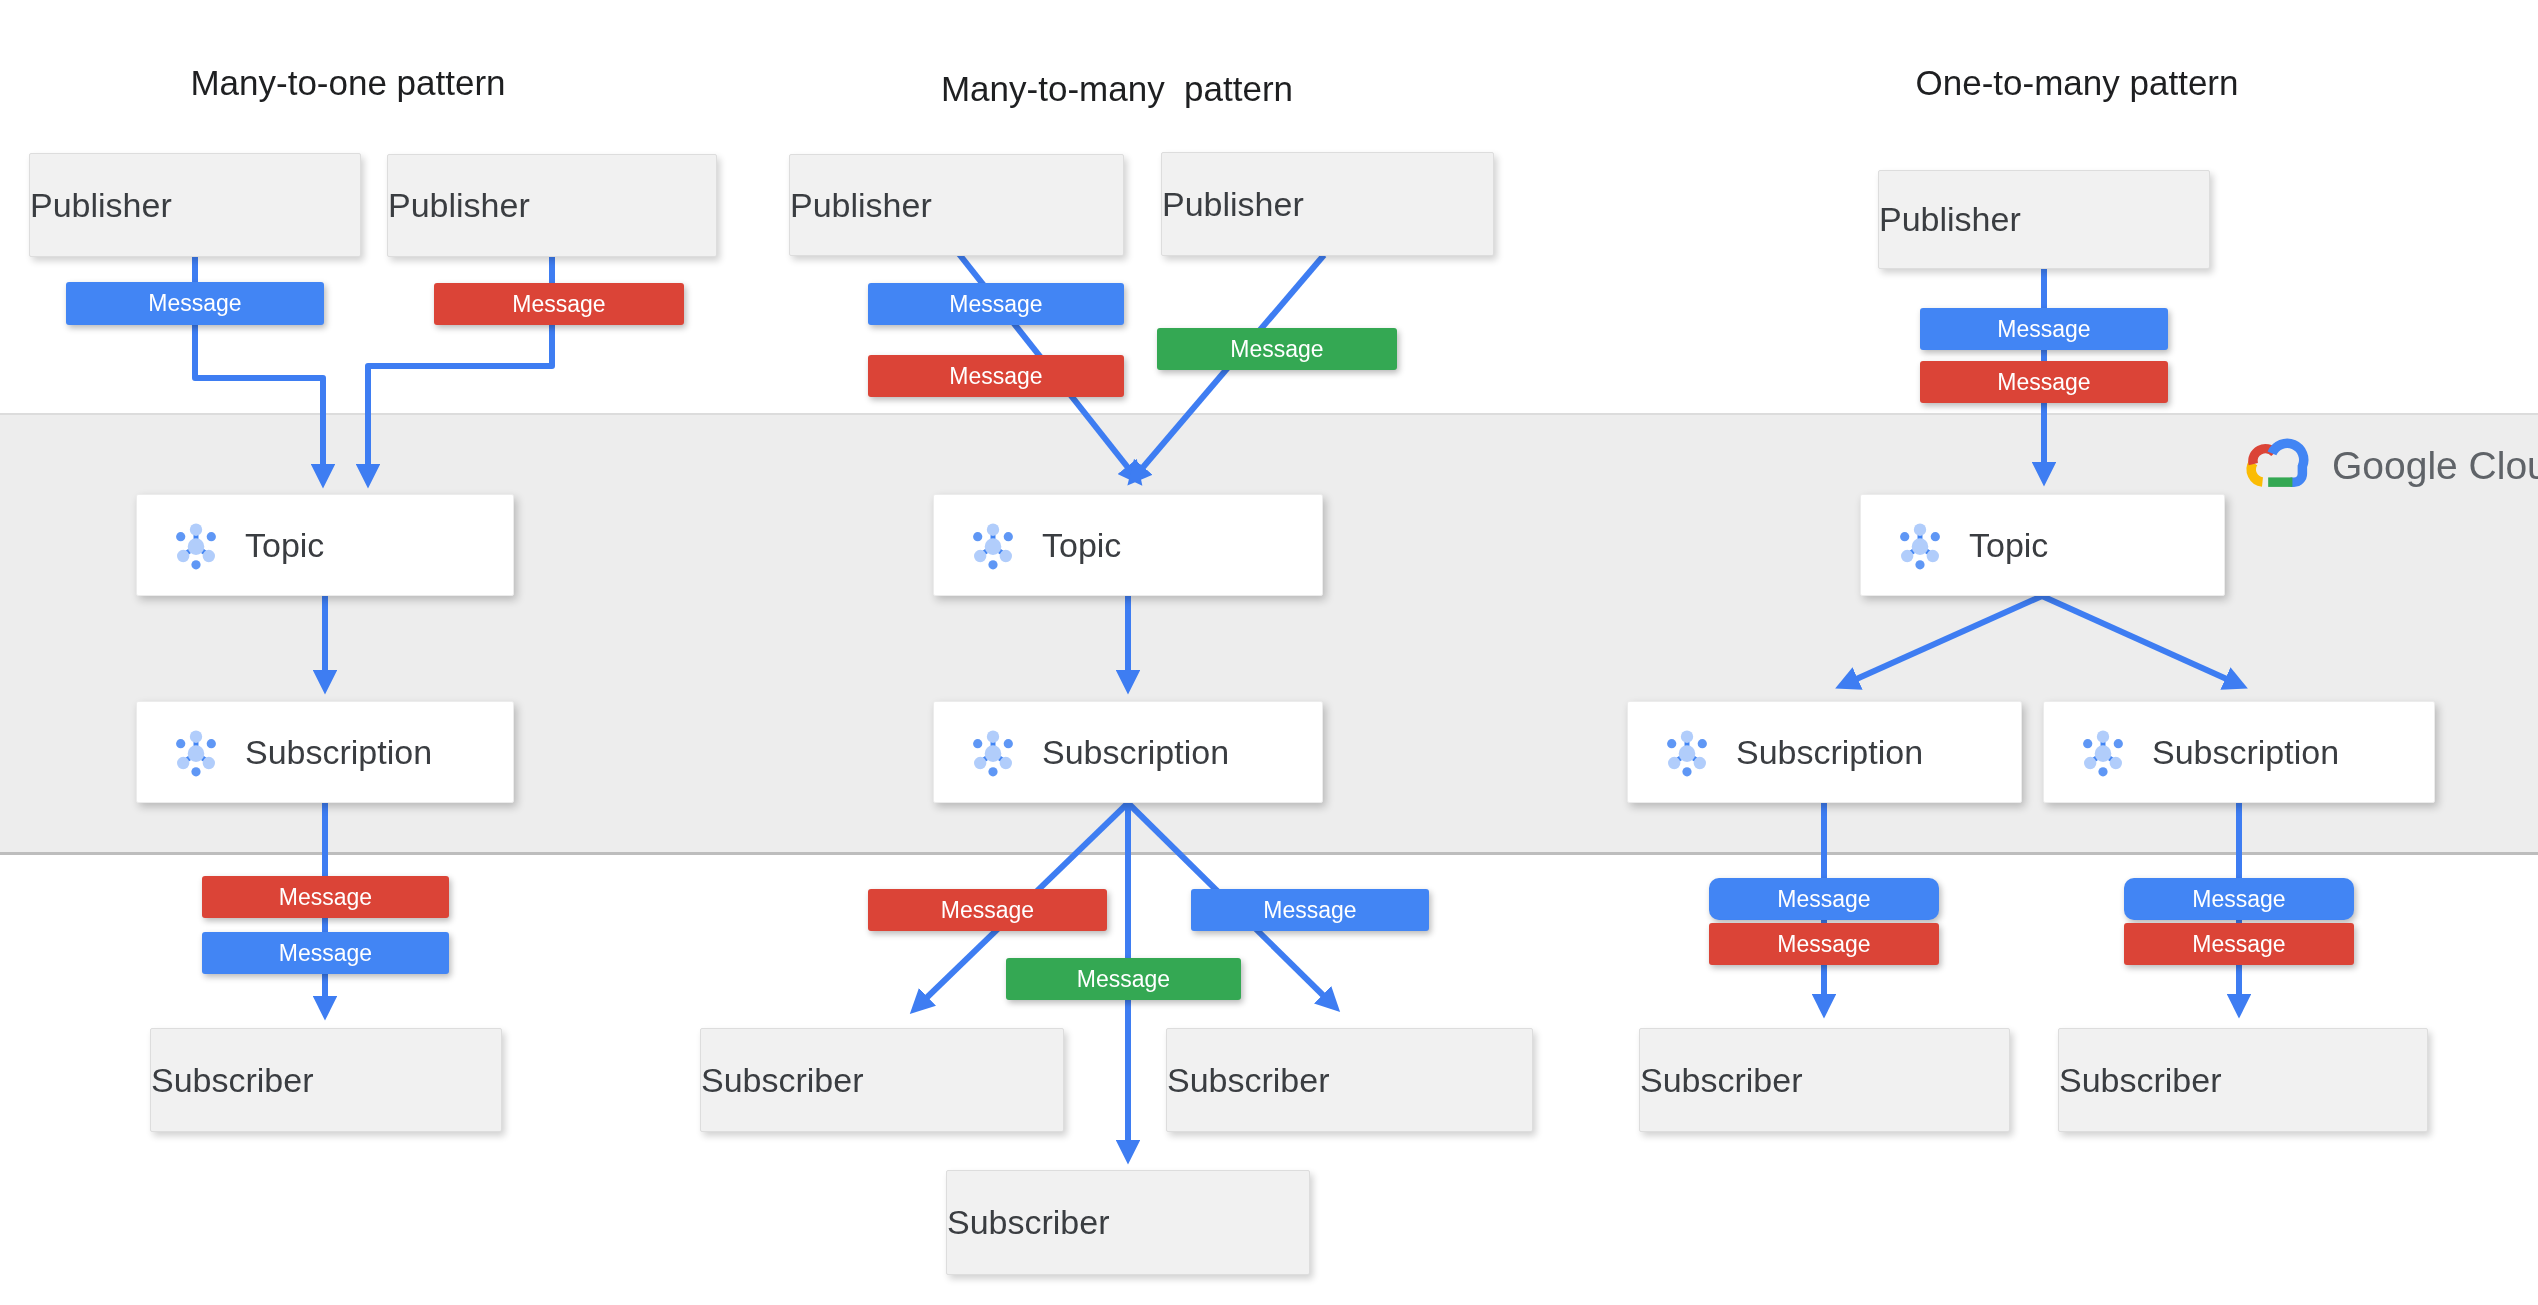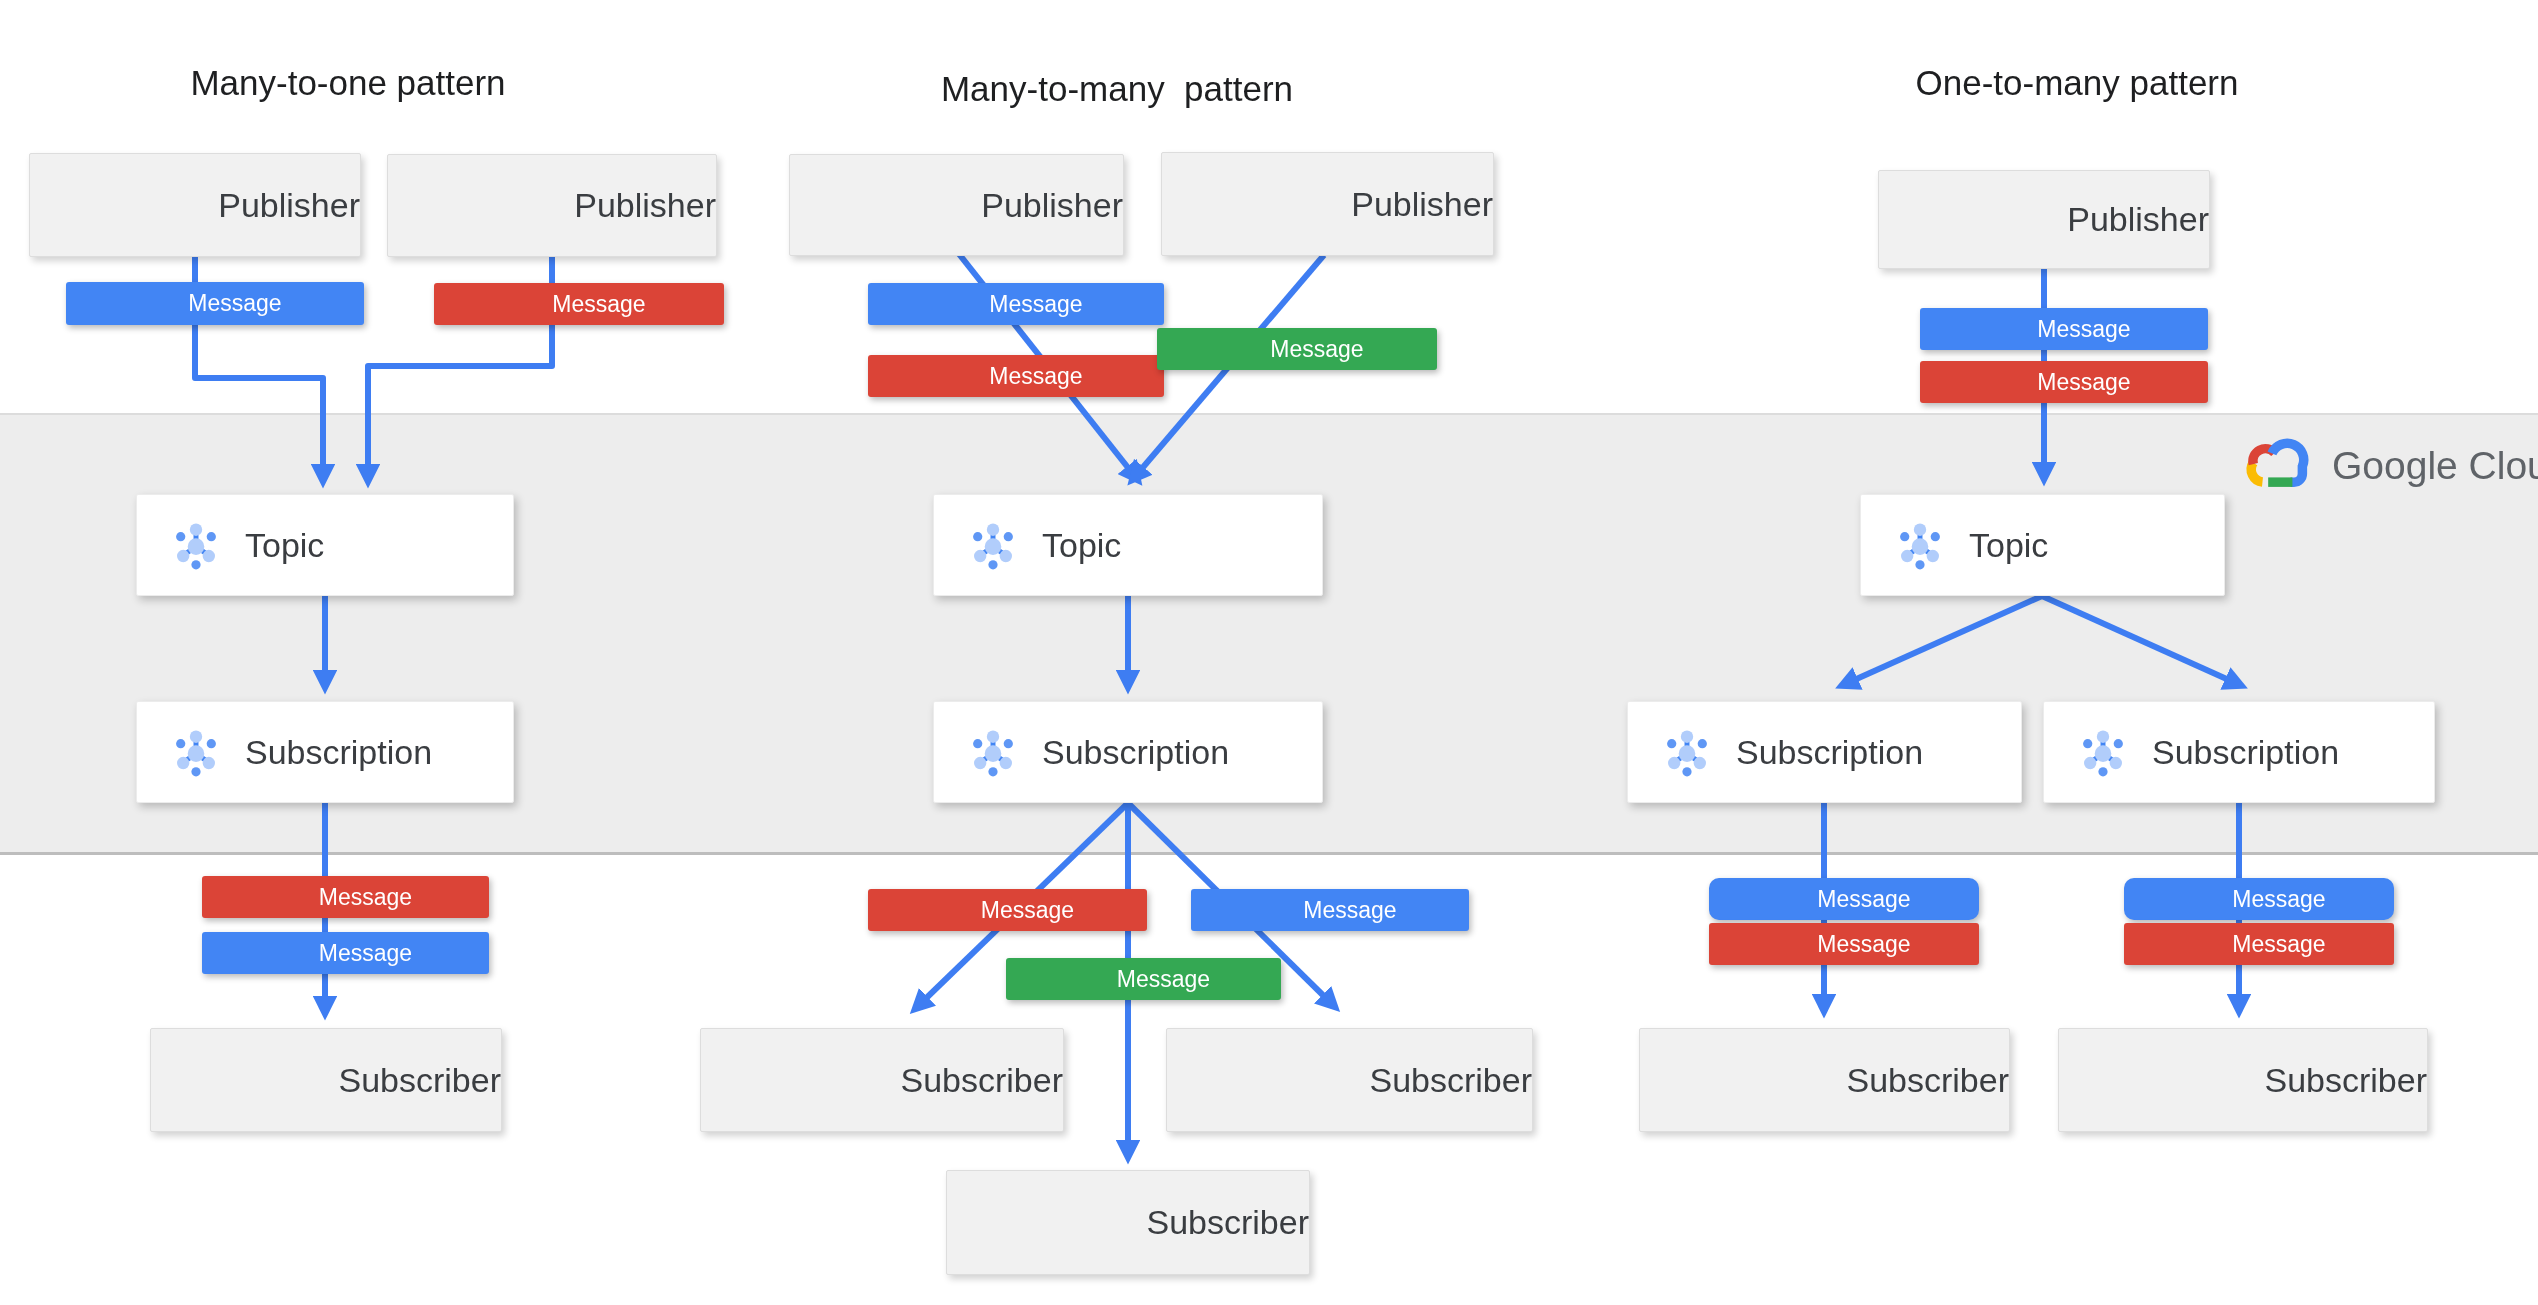--- a/index.html
+++ b/index.html
@@ -20,25 +20,24 @@
   .title{
     position:absolute;
     transform:translateX(-50%);
     font-size:35px;
     line-height:42px;
     color:#1e1f21;
     white-space:pre;
   }
   .box{
     position:absolute;
-    display:flex;align-items:center;justify-content:flex-end;
+    display:flex;align-items:center;justify-content:flex-start;
     box-sizing:border-box;
     font-size:34px;color:#3a3d41;
     border-radius:2px;
-    padding-left:20px;
   }
   .box.panel{
     background:#f1f1f1;
     border:1px solid #dddddd;
     box-shadow:3px 4px 7px rgba(0,0,0,0.18);
   }
   .box.node{
     background:#ffffff;
     border:1px solid #ececec;
     box-shadow:3px 4px 8px rgba(0,0,0,0.22);
@@ -47,21 +46,20 @@
     gap:22px;
   }
   .box .lbl{white-space:nowrap;}
   .badge{
     position:absolute;
     display:flex;align-items:center;justify-content:center;
     color:#ffffff;
     font-size:23px;
     border-radius:3px;
     box-shadow:2px 3px 6px rgba(0,0,0,0.28);
-    padding-left:40px;
   }
   .badge.rounded{border-radius:10px;}
   #connectors{position:absolute;left:0;top:0;}
   #logo{
     position:absolute;
     display:flex;align-items:center;gap:13px;
   }
   .logo-text{
     font-size:39px;
     color:#5f6368;

